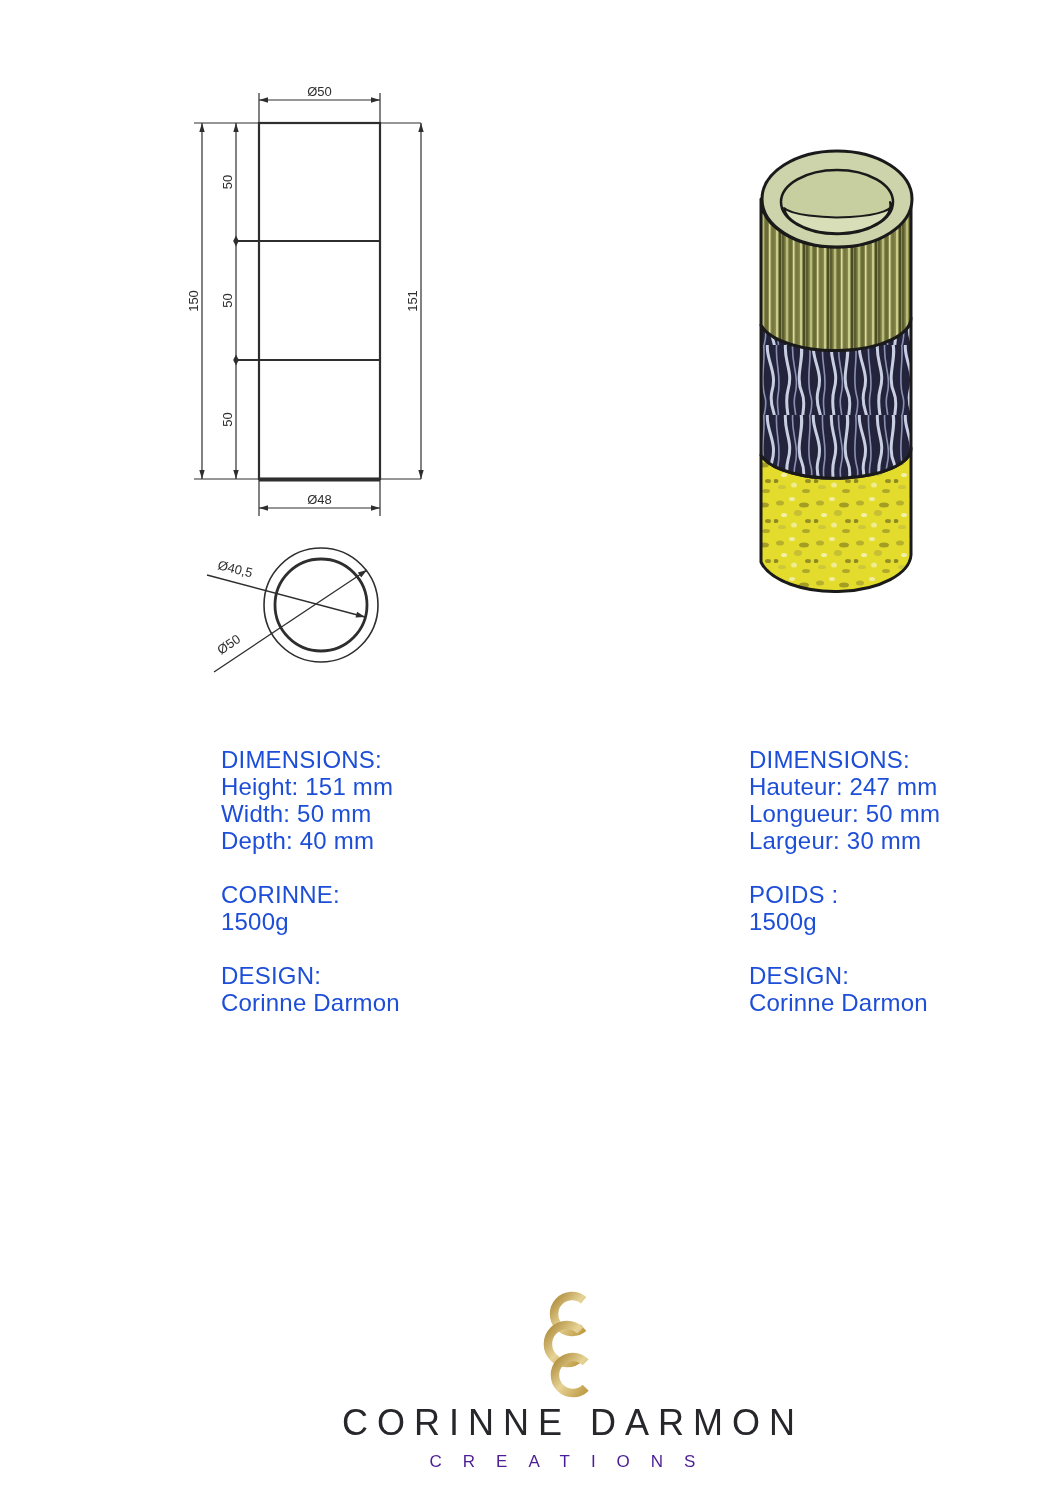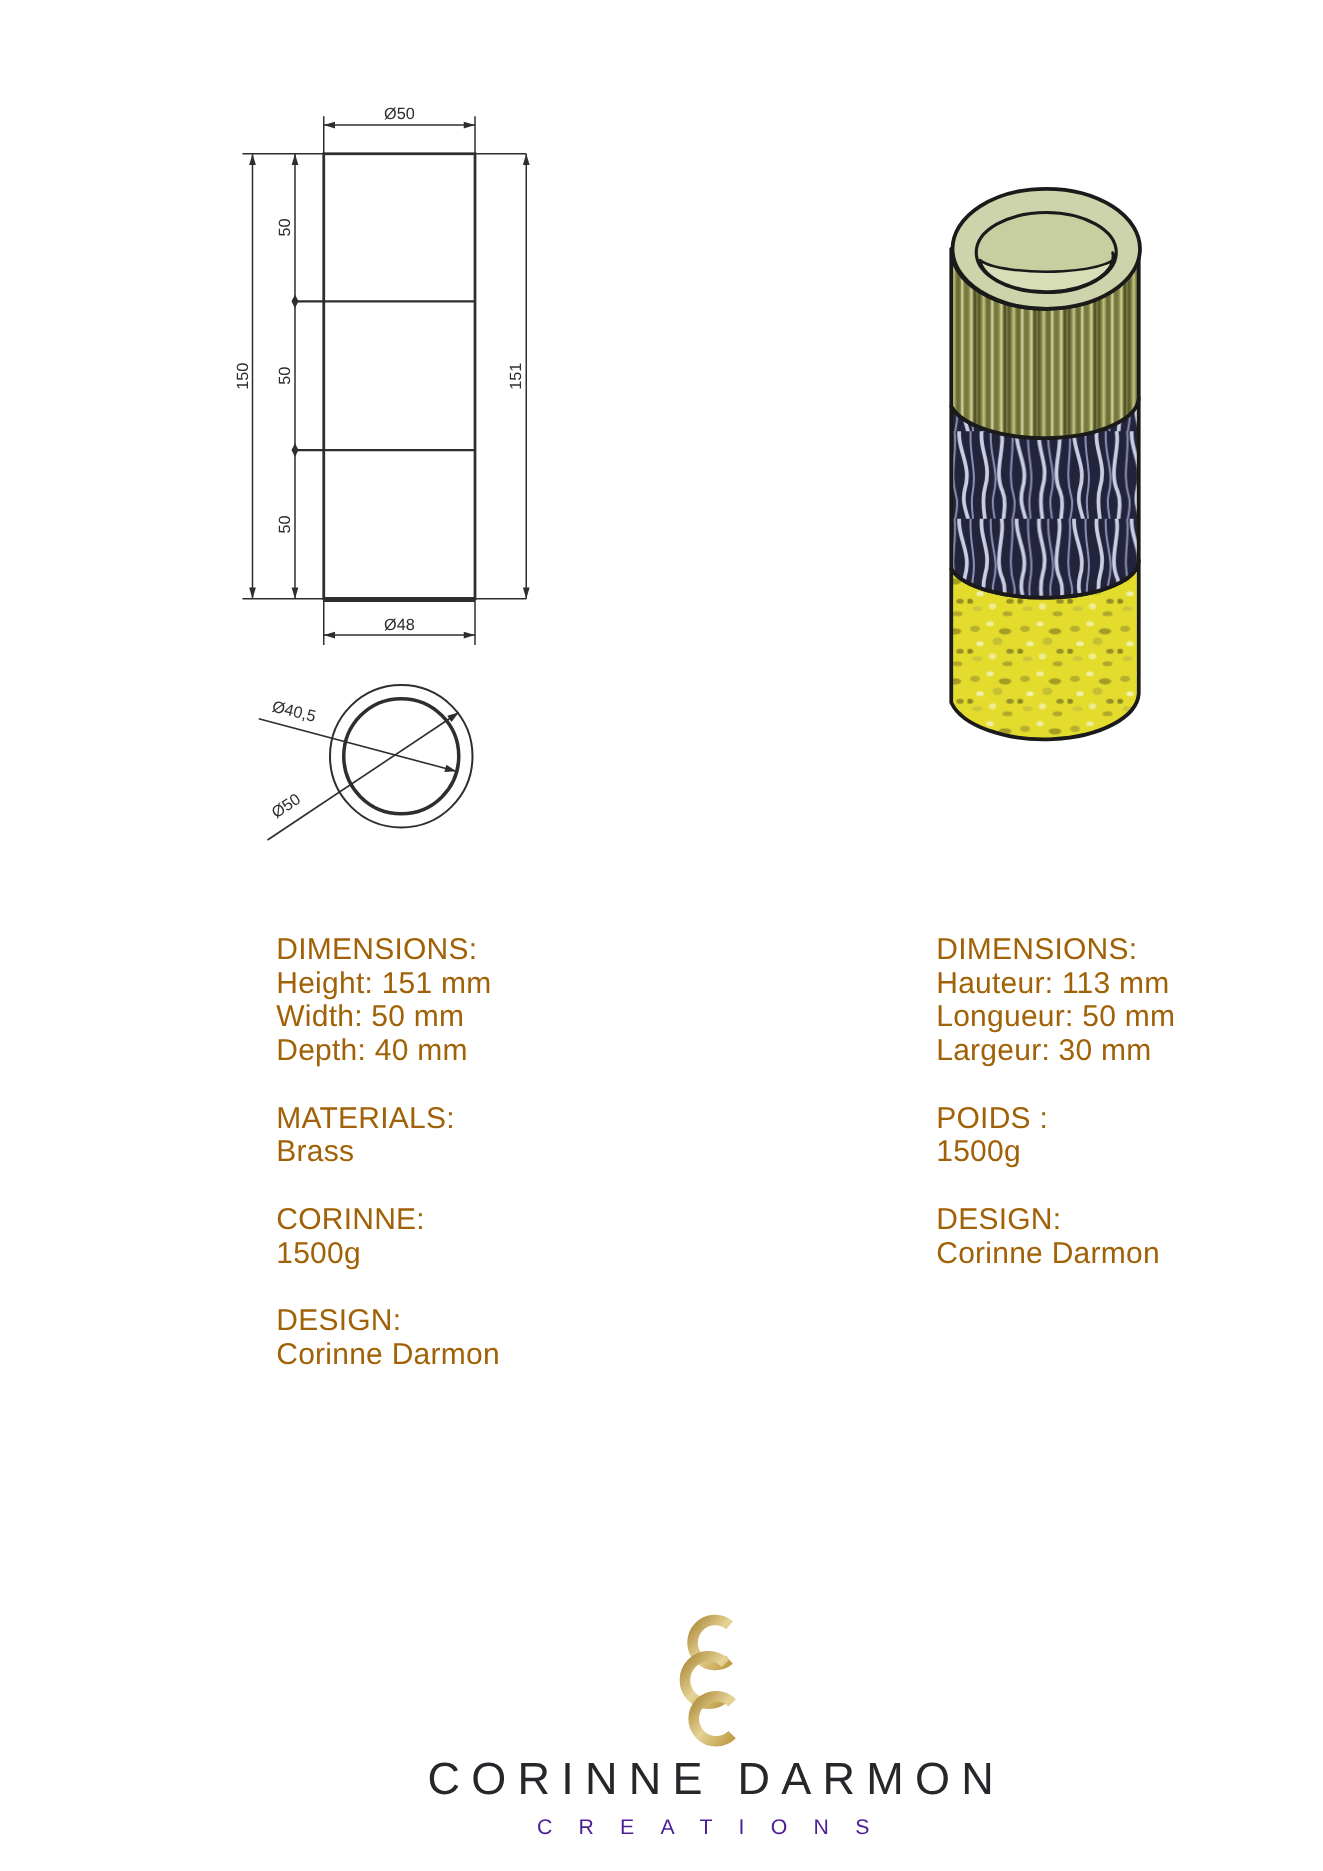--- a/index.html
+++ b/index.html
@@ -7,21 +7,21 @@
     position:relative; width:1058px; height:1497px; background:#ffffff;
     font-family:"Liberation Sans", sans-serif; overflow:hidden;margin-left:44px;
   }
   svg { position:absolute; overflow:visible; }
   .dim-text {
     font-family:"Liberation Sans", sans-serif;
     font-size:13px; fill:#2e2e2e;
   }
   .spec-col {
     position:absolute; top:746px;
-    font-size:24px; line-height:27px; color:#a16207;
+    font-size:24px; line-height:27px; color:#1d4ed8;
     letter-spacing:0.2px; white-space:nowrap;
   }
   .spec-col.en { left:177px; }
   .spec-col.fr { left:705px; }
   .spec-group { margin-bottom:27px; }
   .footer-brand {
     position:absolute; left:0; top:1402px; width:1058px;
     text-align:center; color:#26262b;
     font-size:36px; letter-spacing:9px; white-space:nowrap;
   }
@@ -146,37 +146,33 @@
   </svg>
 
   <div class="spec-col en">
     <div class="spec-group">
       <div>DIMENSIONS:</div>
       <div>Height: 151 mm</div>
       <div>Width: 50 mm</div>
       <div>Depth: 40 mm</div>
     </div>
     <div class="spec-group">
-      <div>MATERIALS:</div>
-      <div>Brass</div>
-    </div>
-    <div class="spec-group">
       <div>CORINNE:</div>
       <div>1500g</div>
     </div>
     <div class="spec-group">
       <div>DESIGN:</div>
       <div>Corinne Darmon</div>
     </div>
   </div>
 
   <div class="spec-col fr">
     <div class="spec-group">
       <div>DIMENSIONS:</div>
-      <div>Hauteur: 113 mm</div>
+      <div>Hauteur: 247 mm</div>
       <div>Longueur: 50 mm</div>
       <div>Largeur: 30 mm</div>
     </div>
     <div class="spec-group">
       <div>POIDS :</div>
       <div>1500g</div>
     </div>
     <div class="spec-group">
       <div>DESIGN:</div>
       <div>Corinne Darmon</div>

